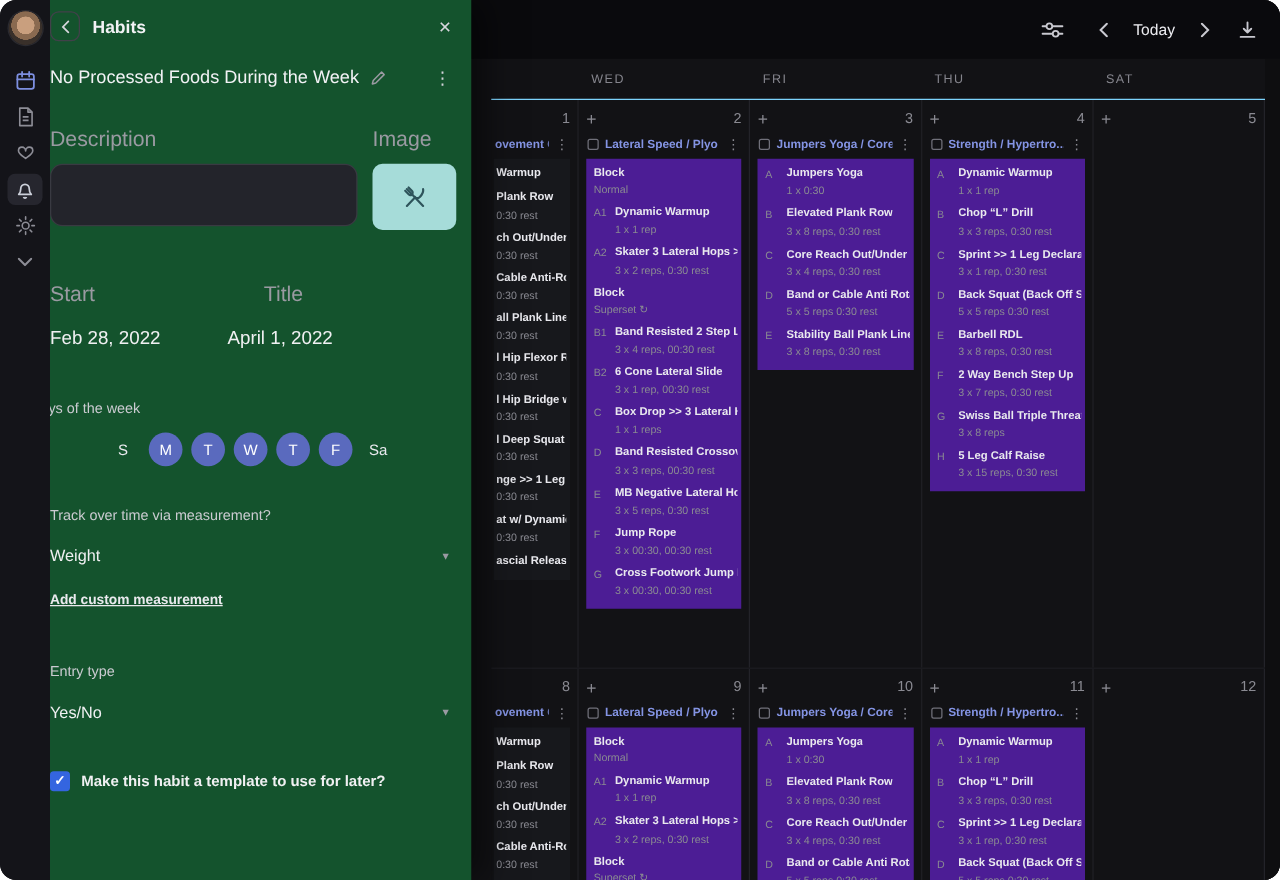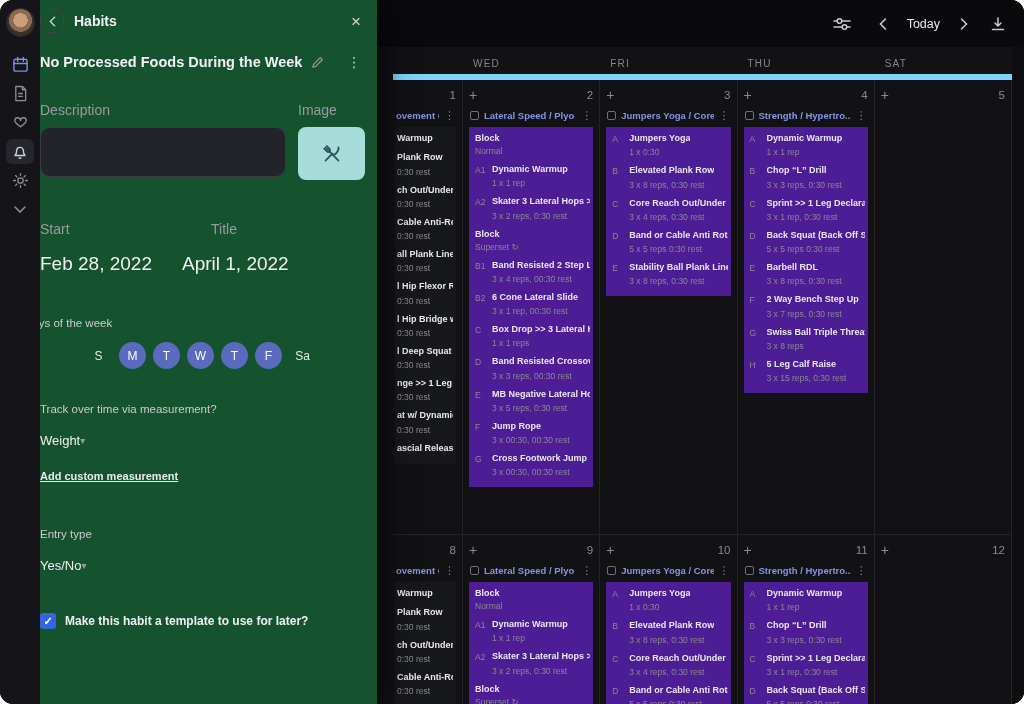--- a/index.html
+++ b/index.html
@@ -17,21 +17,21 @@
   .side-icon.active{background:#26262e;color:#ccd0da}
 
   
   .calendar{position:absolute;left:40px;top:0;right:0;height:100%;background:#121215}
   .cal-toolbar{position:absolute;top:0;left:0;right:0;height:47px;background:#0a0a0d;display:flex;align-items:center;justify-content:flex-end;gap:18px;padding-right:16px}
   .tb-icon{background:none;border:none;color:#c9c9d0;display:flex;align-items:center;justify-content:center;cursor:pointer;padding:2px}
   .tb-today{background:none;border:none;color:#ececf0;font-size:12.5px;cursor:pointer;font-family:"Liberation Sans",sans-serif}
   .tb-gap{margin-right:6px}
   .right-strip{position:absolute;right:0;top:47px;width:12px;bottom:0;background:#0e0e10}
 
-  .day-headers{position:absolute;top:47px;left:353px;right:12px;height:33px;display:flex;border-bottom:6px solid #7dd3fc}
+  .day-headers{position:absolute;top:47px;left:353px;right:12px;height:33px;display:flex;border-bottom:1px solid #7dd3fc}
   .dh-cell{width:137.25px;flex:none;padding:11px 0 0 10px;font-size:10px;letter-spacing:1.2px;color:#85858d}
   .dh-cell.partial{width:70px}
 
   .cal-grid{position:absolute;top:80px;left:353px;right:12px;bottom:0;display:flex;flex-direction:column;overflow:hidden}
   .cal-week{display:flex;height:455px;flex:none;border-bottom:1px solid #232329}
   .cal-week:last-child{height:auto;flex:1;border-bottom:none}
   .cal-cell{width:137.25px;flex:none;border-right:1px solid #232329;padding:6px 6px;background:#121215;overflow:hidden}
   .cal-cell.partial{width:70px;padding-left:2px}
   .cell-head{display:flex;justify-content:space-between;align-items:center;color:#8a8a92;height:18px;margin-bottom:3px}
   .partial .cell-head{justify-content:flex-end}
@@ -55,44 +55,44 @@
   .block-sub{font-size:8.5px;color:#8a8a92;margin-top:3px}
 
   
   .panel{position:absolute;left:24px;top:0;width:353px;height:100%;background:#14532d;z-index:5;box-shadow:10px 0 26px rgba(0,0,0,.5)}
   .panel-header{display:flex;align-items:center;height:42px;padding:0 16px}
   .back-btn{width:24px;height:24px;border:1px solid #41414a;border-radius:7px;background:none;color:#d6d6dc;display:flex;align-items:center;justify-content:center;cursor:pointer;flex:none}
   .panel-title{font-size:14px;font-weight:bold;margin-left:10px;flex:1;color:#f2f2f5}
   .close-btn{color:#d6d6dc;font-size:17px;cursor:pointer;background:none;border:none;line-height:1}
   .accent-bar{position:absolute;left:0;top:52px;width:4px;height:30px;background:#5b6cc8;border-radius:0 3px 3px 0}
   .habit-title-row{display:flex;align-items:center;padding:12px 16px 0 16px}
-  .habit-title{font-size:14.5px;font-weight:bold;color:#f2f2f5}
+  .habit-title{font-size:14.5px;font-weight:normal;color:#f2f2f5}
   .pencil{margin-left:9px;color:#9a9aa2;cursor:pointer;display:flex}
   .title-kebab{margin-left:auto;color:#d3d3da;font-size:14px;cursor:pointer}
 
   .desc-row{display:flex;padding:32px 16px 0 16px}
-  .field-label{font-size:14px;color:#9a9aa2;margin-bottom:9px}
+  .field-label{font-size:17px;color:#9a9aa2;margin-bottom:9px}
   .desc-col{flex:1}
   .desc-input{width:246px;height:50px;background:#23242b;border:1px solid #393a42;border-radius:10px;resize:none;outline:none;color:#e8e8ec;font-family:"Liberation Sans",sans-serif;font-size:12px;padding:8px}
   .img-col{margin-left:12px}
   .img-thumb{width:67px;height:53px;border-radius:8px;background:#a6dcd9;display:flex;align-items:center;justify-content:center;cursor:pointer}
 
   .dates-row{display:flex;padding:40px 16px 0 16px}
   .date-col{width:142px}
   .field-label.shift{padding-left:29px}
-  .date-value{font-size:19px;color:#f0f0f2;margin-top:16px;cursor:text}
+  .date-value{font-size:15px;color:#f0f0f2;margin-top:16px;cursor:text}
 
   .days-label{font-size:11.5px;color:#cbcbd1;margin:42px 0 0}
   .days-row{display:flex;gap:7px;align-items:center;margin:13px 0 0 61px}
   .day-circle{width:27px;height:27px;border-radius:50%;display:flex;align-items:center;justify-content:center;font-size:12px;color:#e9e9ee;cursor:pointer}
   .day-circle.selected{background:#5a6abe;color:#fff}
 
   .track-label{font-size:11.5px;color:#cbcbd1;margin:34px 16px 0}
   .track-label.entry{margin-top:44px}
-  .select-row{display:flex;align-items:center;margin:18px 16px 0;cursor:pointer}
+  .select-row{display:flex;align-items:center;justify-content:space-between;margin:18px 16px 0;cursor:pointer}
   .select-value{font-size:13px;color:#f0f0f2}
   .caret{font-size:10px;color:#9a9aa2;margin-right:2px}
   .add-custom{display:inline-block;font-size:11px;font-weight:bold;color:#eaeaee;text-decoration:underline;margin:22px 16px 0;cursor:pointer}
 
   .template-row{display:flex;align-items:center;margin:40px 16px 0}
   .checkbox{width:16px;height:16px;border-radius:3px;background:#3465e0;display:flex;align-items:center;justify-content:center;cursor:pointer;flex:none}
   .tick{color:#fff;font-size:11px;font-weight:bold;line-height:1}
   .template-label{font-size:12px;font-weight:bold;color:#f0f0f2;margin-left:9px}
 </style>
 </head>

